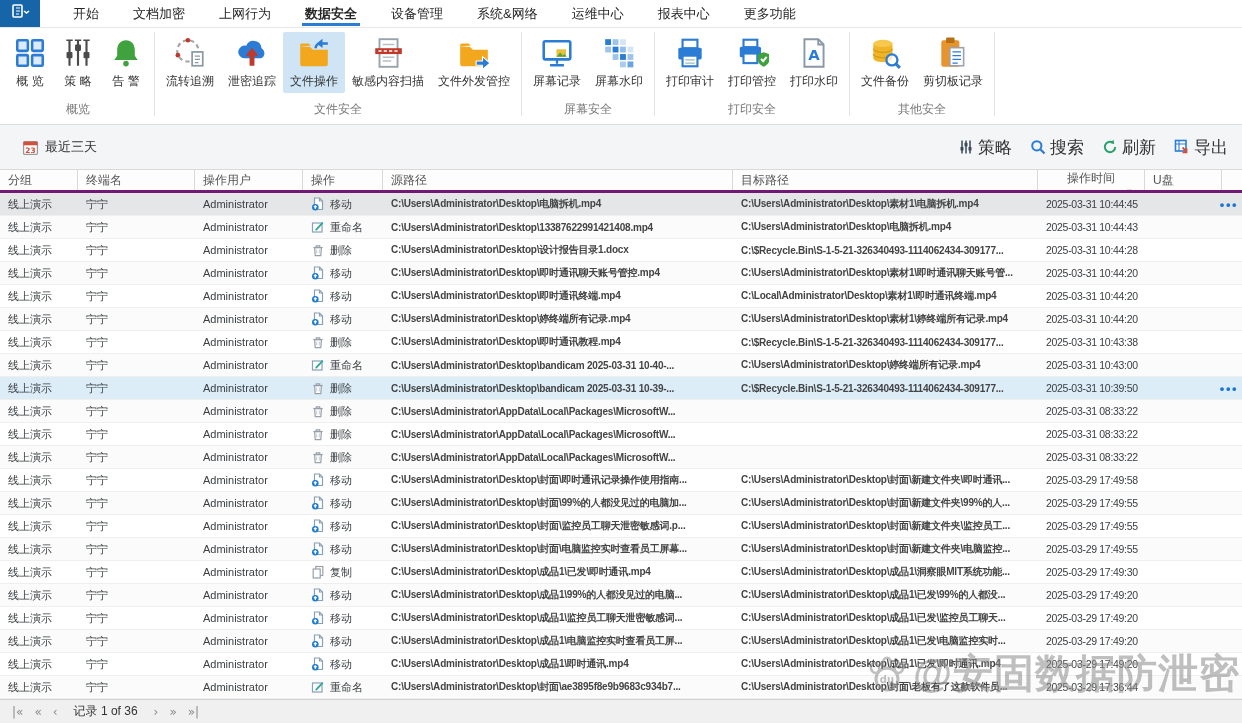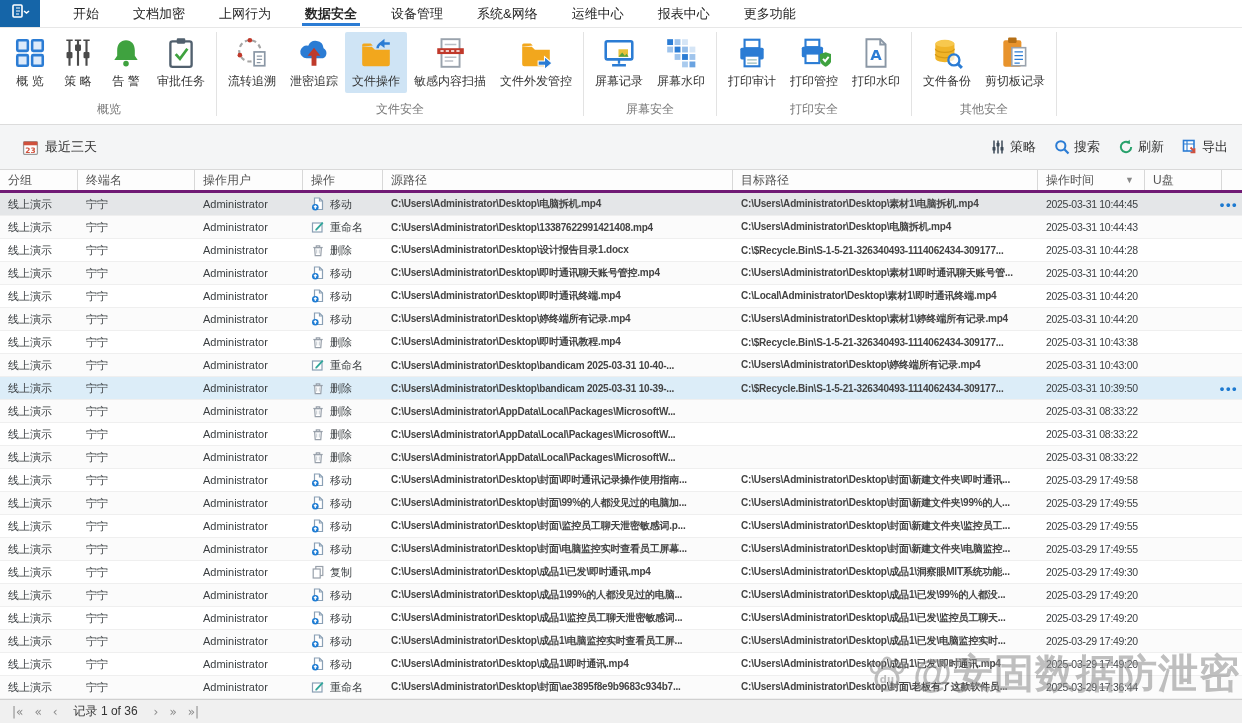--- a/index.html
+++ b/index.html
@@ -26,21 +26,21 @@
   .rbtn .icon { width:34px; height:34px; display:block; }
   .rbtn .icon svg { width:34px; height:34px; }
   .rbtn-label { font-size:12px; color:#333; margin-top:3px; white-space:nowrap; }
   .rg-sep { width:1px; background:#e3e3e3; margin:4px 2px 8px 2px; }
 
   
   .filterbar { height:45px; background:#f4f5f6; border-bottom:1px solid #d9d9d9; display:flex; align-items:center; justify-content:space-between; padding:0 14px 0 22px; }
   .date-filter { display:flex; align-items:center; gap:6px; font-size:13px; color:#333; cursor:pointer; }
   .date-filter .icon svg { width:17px; height:17px; display:block; }
   .fb-actions { display:flex; align-items:center; gap:18px; }
-  .fb-btn { display:flex; align-items:center; gap:4px; font-size:13px; color:#333; cursor:pointer; }
+  .fb-btn { display:flex; align-items:center; gap:4px; font-size:17px; color:#333; cursor:pointer; }
   .fb-btn .icon svg { width:16px; height:16px; display:block; }
 
   
   .table { position:relative; }
   .thead { display:flex; height:23px; background:#fdfdfd; border-bottom:3px solid #701a75; }
   .th { font-size:12px; color:#555; display:flex; align-items:center; padding:0 8px; border-right:1px solid #d8d8d8; white-space:nowrap; overflow:hidden; cursor:pointer; }
   .th:last-child { border-right:none; }
   .th .sort { margin-left:auto; font-size:9px; color:#888; padding-right:2px; }
   .tbody { }
   .tr { display:flex; height:23px; align-items:center; border-bottom:1px solid #efefef; background:#fff; cursor:pointer; position:relative; }
@@ -118,28 +118,20 @@
                 </g>
               </svg></span>
             <span class="rbtn-label">策 略</span>
           </div>
           <div class="rbtn">
             <span class="icon"><svg viewBox="0 0 32 32">
                 <path d="M16 4c-5.2 0-8.3 4-8.3 9.4v5.2L5 22.6h22l-2.7-4V13.4C24.3 8 21.2 4 16 4z" fill="#3fa23f"></path>
                 <circle cx="16" cy="26" r="2.6" fill="#3fa23f"></circle>
               </svg></span>
             <span class="rbtn-label">告 警</span>
-          </div>
-          <div class="rbtn">
-            <span class="icon"><svg viewBox="0 0 32 32">
-                <rect x="6" y="5" width="20" height="24" rx="2" fill="#fff" stroke="#51606e" stroke-width="2.2"></rect>
-                <rect x="12" y="2.2" width="8" height="5" rx="1" fill="#51606e"></rect>
-                <path d="M11 17l4 4.5 7-9.5" fill="none" stroke="#3fa23f" stroke-width="2.6"></path>
-              </svg></span>
-            <span class="rbtn-label">审批任务</span>
           </div>
         </div>
         <div class="rg-title">概览</div>
       </div>
       <div class="rg-sep"></div>
       <div class="ribbon-group">
         <div class="rg-buttons">
           <div class="rbtn">
             <span class="icon"><svg viewBox="0 0 32 32">
                 <circle cx="14" cy="14" r="10" fill="none" stroke="#a5a5a5" stroke-width="2" stroke-dasharray="4 3"></circle>
@@ -353,21 +345,21 @@
         </div>
         <div class="th" style="width: 80px;">
           <span>操作</span>
         </div>
         <div class="th" style="width: 350px;">
           <span>源路径</span>
         </div>
         <div class="th" style="width: 305px;">
           <span>目标路径</span>
         </div>
-        <div class="th" style="width: 107px;">
+        <div class="th" style="width: 107px; flex-direction: column;">
           <span>操作时间</span>
           <span class="sort">▼</span>
         </div>
         <div class="th" style="width: 77px;">
           <span>U盘</span>
         </div>
         <div class="th" style="width: 20px;">
           <span></span>
         </div>
       </div>

